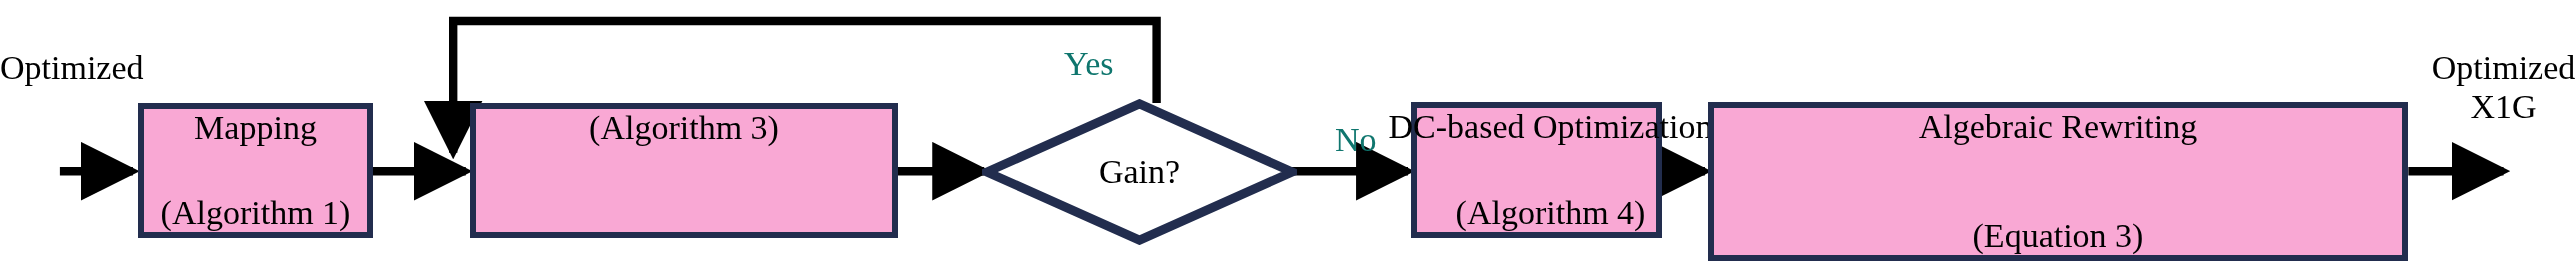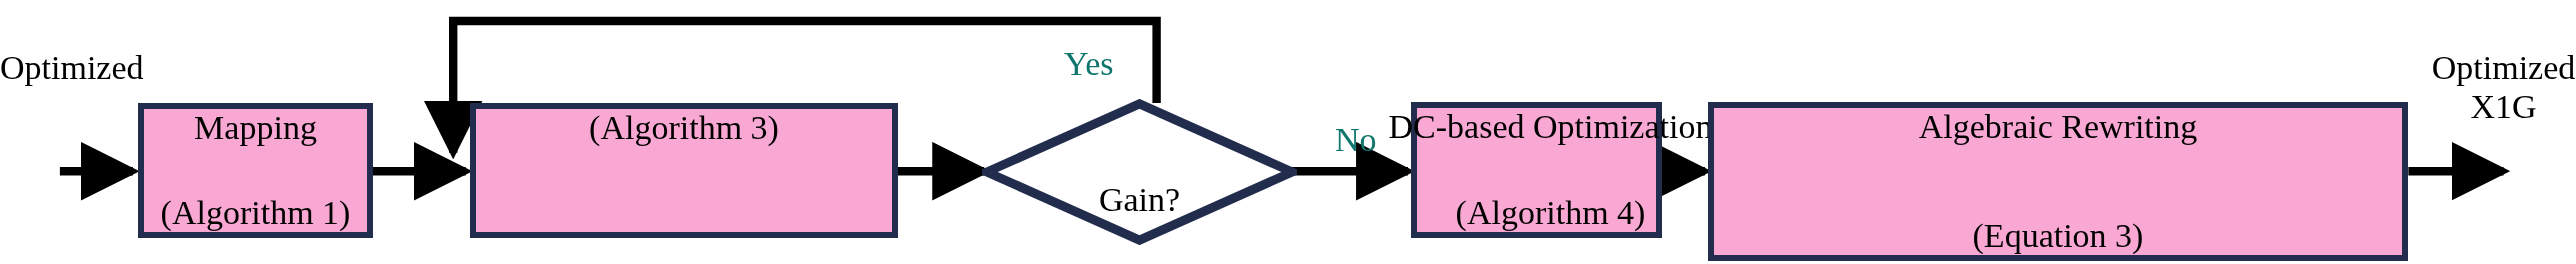--- a/index.html
+++ b/index.html
@@ -95,21 +95,21 @@
     <span class="node-line">(Algorithm 1)</span>
   </div>
 
   <div class="node-box" style="left:470px; top:103px; width:428px; height:135px;">
     <span class="node-line">(Algorithm 3)</span>
   </div>
 
   <svg style="position:absolute; left:982px; top:99px; width:315px; height:146px;" viewBox="0 0 526 244" xmlns="http://www.w3.org/2000/svg">
     <polygon points="8,122 263,8 518,122 263,236" fill="#ffffff" stroke="#222d4e" stroke-width="15"></polygon>
   </svg>
-  <div class="diamond-label" style="left:982px; top:153px; width:315px;margin-top:28px;">Gain?</div>
+  <div class="diamond-label" style="left:982px; top:153px; width:315px;">Gain?</div>
 
   <div class="node-box" style="left:1411px; top:102px; width:251px; height:136px;padding-left:28px;">
     <span class="node-line">DC-based Optimization</span>
     <span class="node-line">(Algorithm 4)</span>
   </div>
 
   <div class="node-box" style="left:1708px; top:102px; width:700px; height:159px;">
     <span class="node-line">Algebraic Rewriting</span>
     <span class="node-line">(Equation 3)</span>
   </div>

